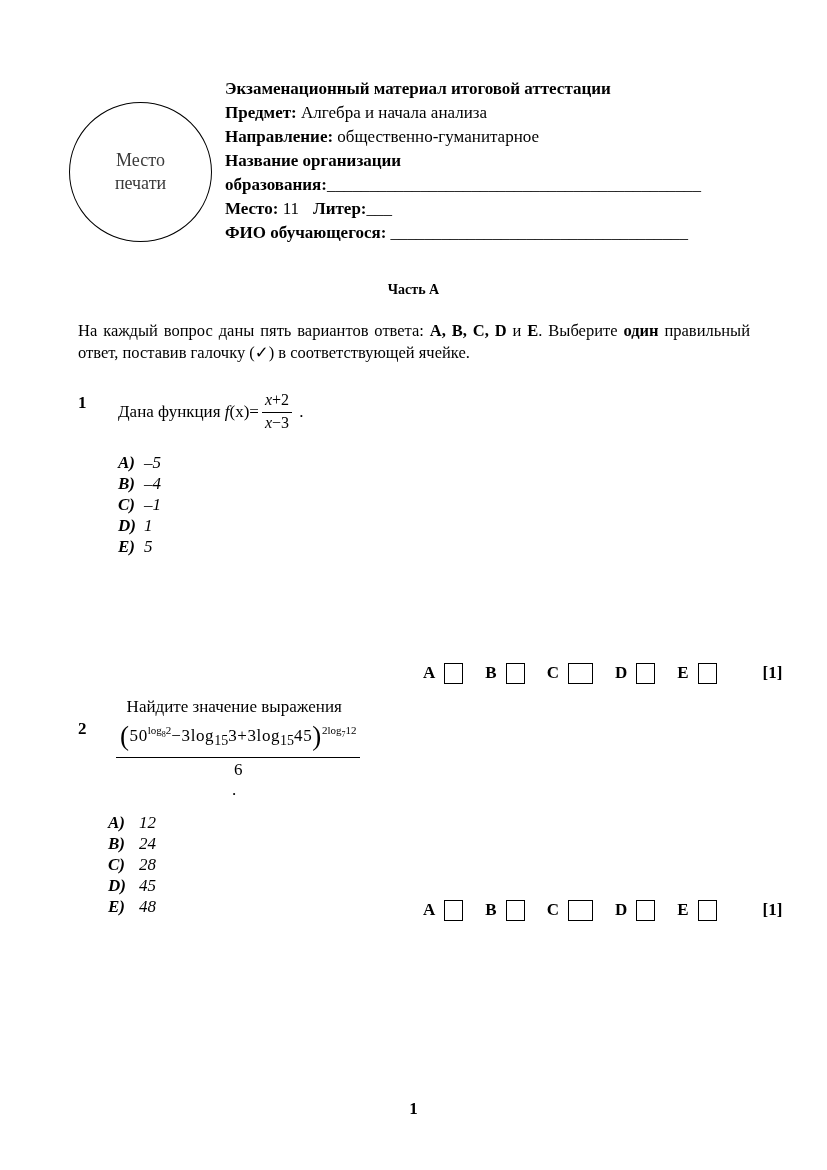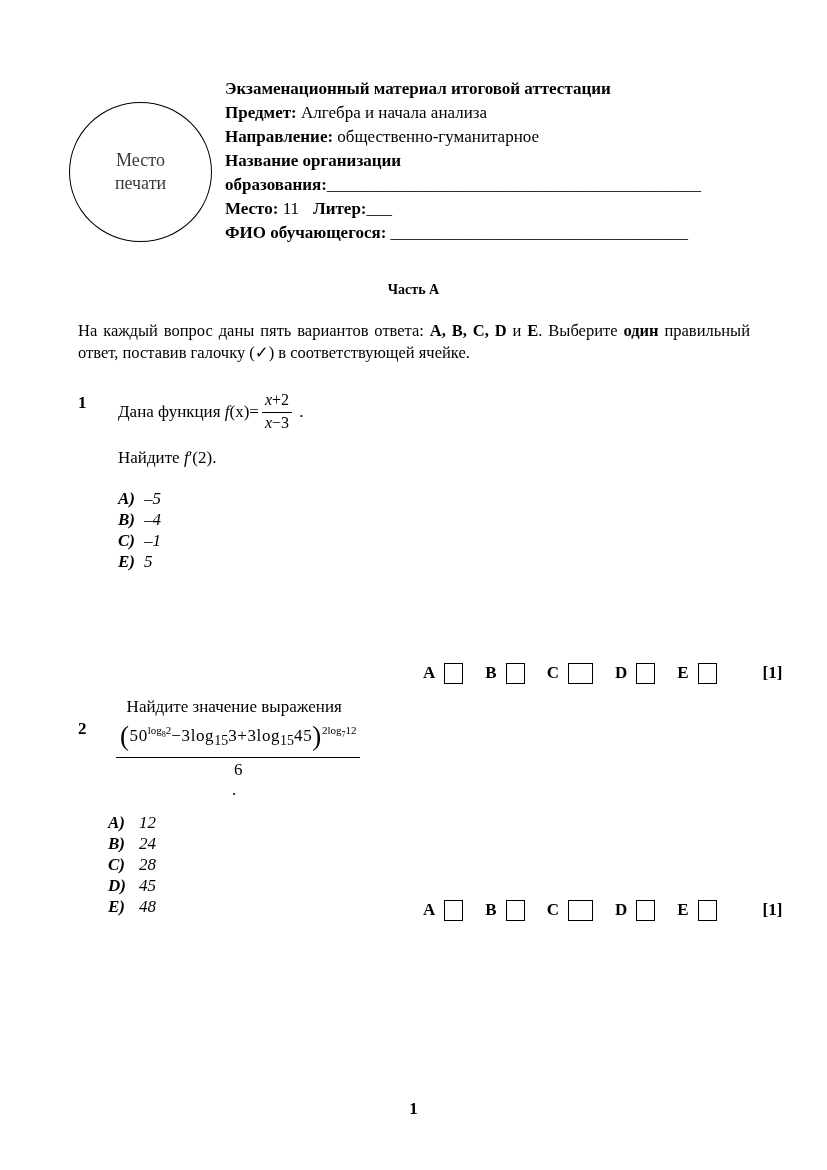--- a/index.html
+++ b/index.html
@@ -116,27 +116,25 @@
   <div class="part-title">Часть А</div>
 
   <p class="instr"><span>На каждый вопрос даны пять вариантов ответа: </span><span class="b">А, В, С, D</span><span> и </span><span class="b">Е</span><span>. Выберите </span><span class="b">один</span><span> правильный ответ, поставив галочку (</span><span>✓</span><span>) в соответствующей ячейке.</span></p>
 
   <div class="q" style="top:393px;">
     <div class="qnum">1</div>
     <div class="qbody">
       <div class="qline">
         <span>Дана функция </span><span class="it">f</span><span>(x)=</span><span class="ifrac"><span class="inum"><span class="it">x</span><span>+2</span></span><span class="iden"><span class="it">x</span><span>−3</span></span></span><span> .</span>
       </div>
-      <div class="qline l2">
-        <span>Найдите </span><span class="it">f</span><span>′(2).</span>
-      </div>
       <div class="opts">
         <div class="opt"><span class="letter">A)</span><span>–5</span></div>
         <div class="opt"><span class="letter">B)</span><span>–4</span></div>
         <div class="opt"><span class="letter">C)</span><span>–1</span></div>
+        <div class="opt"><span class="letter">D)</span><span>1</span></div>
         <div class="opt"><span class="letter">E)</span><span>5</span></div>
       </div>
     </div>
   </div>
 
   <div class="arow" style="top:661px;">
     <span class="agroup">
         <span class="aletter">A</span>
         <span class="abox"></span>
       </span>

